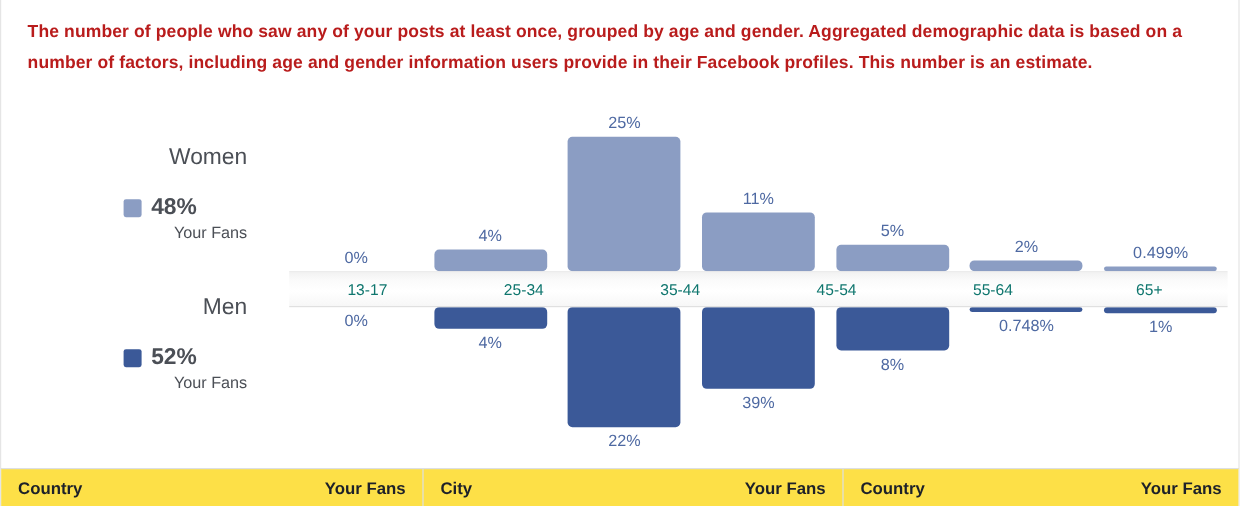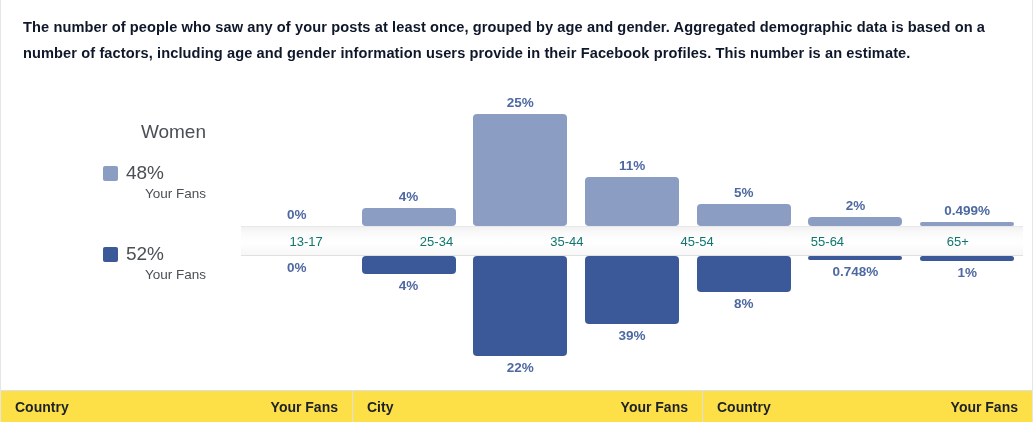--- a/index.html
+++ b/index.html
@@ -24,21 +24,21 @@
     border-right: 1px solid #e5e5e5;
     background: #fff;
   }
 
   
   .description {
     position: absolute;
     left: 22px;
     top: 14px;
     width: 985px;
-    color: #0f172a;
+    color: #b91c1c;
     font-size: 14.6px;
     font-weight: bold;
     line-height: 26px;
     letter-spacing: 0.1px;
   }
 
   
   .legend {
     position: absolute;
     left: 60px;
@@ -64,21 +64,21 @@
   .legend-swatch {
     width: 15px;
     height: 15px;
     border-radius: 2px;
     flex: 0 0 auto;
   }
   .legend-swatch.women { background: #8b9dc3; }
   .legend-swatch.men { background: #3b5998; }
   .legend-pct {
     font-size: 19px;
-    font-weight: normal;
+    font-weight: bold;
     color: #4b4f56;
   }
   .legend-sub {
     font-size: 13.5px;
     color: #4b4f56;
     margin-top: 1px;
     line-height: 18px;
   }
 
   
@@ -161,21 +161,21 @@
   }
   .bar.women { background: #8b9dc3; }
   .bar.men { background: #3b5998; }
 
   .bar-value {
     position: absolute;
     left: 0;
     width: 100%;
     text-align: center;
     font-size: 13.5px;
-    font-weight: bold;
+    font-weight: normal;
     color: #4e69a2;
     z-index: 2;
     white-space: nowrap;
   }
 
   
   .table-strip {
     position: absolute;
     left: 0;
     bottom: 0;
@@ -215,20 +215,21 @@
     <div class="legend-group women">
       <div class="legend-title">Women</div>
       <div class="legend-row">
         <span class="legend-swatch women"></span>
         <span class="legend-pct">48%</span>
       </div>
       <div class="legend-sub">Your Fans</div>
     </div>
 
     <div class="legend-group men">
+      <div class="legend-title">Men</div>
       <div class="legend-row">
         <span class="legend-swatch men"></span>
         <span class="legend-pct">52%</span>
       </div>
       <div class="legend-sub">Your Fans</div>
     </div>
 
   </div>
 
   <div class="chart">

